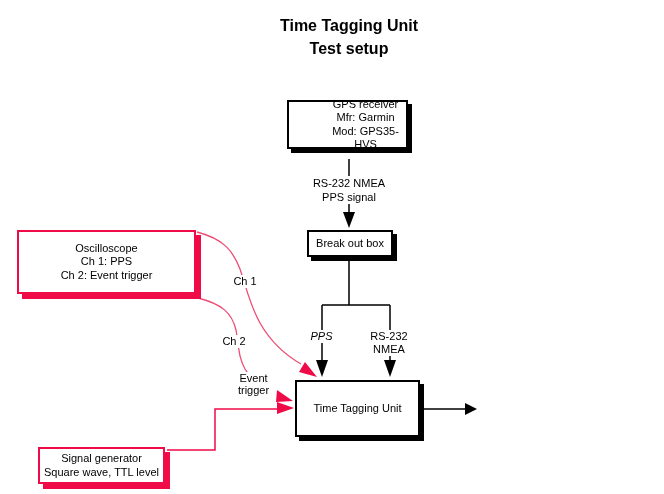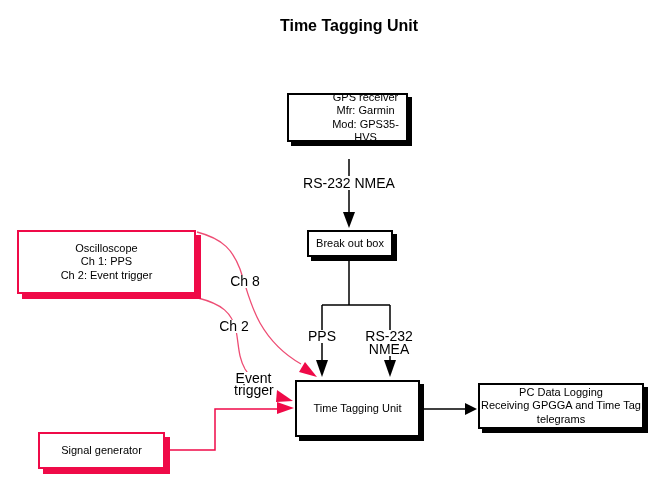--- a/index.html
+++ b/index.html
@@ -24,33 +24,33 @@
   }
   .box{
     position:absolute;background:#ffffff;border:2px solid var(--ink);
     box-shadow:4px 4px 0 var(--ink);z-index:2;
     display:flex;flex-direction:column;align-items:center;justify-content:center;
     font-size:11px;line-height:13.5px;text-align:center;box-sizing:border-box;
   }
   .box.red{border:2px solid var(--accent);box-shadow:5px 5px 0 var(--accent);}
   .lbl{
     position:absolute;background:#ffffff;z-index:2;padding:0 2px;
-    font-size:14px;line-height:13px;text-align:center;box-sizing:border-box;
+    font-size:11px;line-height:13px;text-align:center;box-sizing:border-box;
   }
-  .gps{left:287px;top:93px;width:121px;height:49px;padding-left:36px;}
+  .gps{left:287px;top:100px;width:121px;height:49px;padding-left:36px;}
   .bob{left:307px;top:230px;width:86px;height:27px;justify-content:center;}
   .ttu{left:295px;top:380px;width:125px;height:57px;}
   .pc{left:478px;top:383px;width:166px;height:46px;}
   .osc{left:17px;top:230px;width:179px;height:64px;}
-  .sig{left:38px;top:432px;width:127px;height:37px;}
+  .sig{left:38px;top:447px;width:127px;height:37px;}
   .lbl-gpsline{left:299px;top:176px;width:100px;line-height:14px;}
-  .lbl-pps{left:306px;top:330px;width:31px;}
+  .lbl-pps{left:306px;top:330px;width:31px;font-style:italic;}
   .lbl-rs232{left:353px;top:330px;width:72px;}
   .lbl-ch1{left:225px;top:275px;width:40px;}
-  .lbl-ch2{left:214px;top:320px;width:40px;}
+  .lbl-ch2{left:214px;top:335px;width:40px;}
   .lbl-evt{left:232px;top:372px;width:43px;line-height:12px;}
 </style>
 </head>
 <body>
 
 <div class="canvas">
 
   <svg class="connectors" width="664" height="494" viewBox="0 0 664 494">
 
     <path class="k" d="M349 159 V214"></path>
@@ -68,59 +68,57 @@
 
     <path class="c" d="M197 232 C224 239 233 251 240 269 C248 293 250 305 260 323 C272 344 287 356 301 364"></path>
     <polygon class="rf" points="317,377 305,362 299,372"></polygon>
 
     <path class="c" d="M198 298 C222 304 232 313 236 330 C239 346 238 356 245 369 C252 381 261 389 273 395"></path>
     <polygon class="rf" points="293,401 277,390 276,402"></polygon>
   </svg>
 
   <div class="title">
     <div>Time Tagging Unit</div>
+    <div>Test setup</div>
   </div>
 
   <div class="box gps">
     <div>GPS receiver</div>
     <div>Mfr: Garmin</div>
     <div>Mod: GPS35-HVS</div>
   </div>
 
   <div class="box bob">
     <div>Break out box</div>
   </div>
 
   <div class="box ttu">
     <div>Time Tagging Unit</div>
   </div>
 
-  <div class="box pc">
-    <div>PC Data Logging</div>
-    <div>Receiving GPGGA and Time Tag</div>
-    <div>telegrams</div>
-  </div>
 
   <div class="box red osc">
     <div>Oscilloscope</div>
     <div>Ch 1: PPS</div>
     <div>Ch 2: Event trigger</div>
   </div>
 
   <div class="box red sig">
     <div>Signal generator</div>
+    <div>Square wave, TTL level</div>
   </div>
 
   <div class="lbl lbl-gpsline">
     <div>RS-232 NMEA</div>
+    <div>PPS signal</div>
   </div>
 
   <div class="lbl lbl-pps">PPS</div>
   <div class="lbl lbl-rs232">RS-232 NMEA</div>
-  <div class="lbl lbl-ch1">Ch 8</div>
+  <div class="lbl lbl-ch1">Ch 1</div>
   <div class="lbl lbl-ch2">Ch 2</div>
 
   <div class="lbl lbl-evt">
     <div>Event</div>
     <div>trigger</div>
   </div>
 
 </div>
 
 </body></html>

